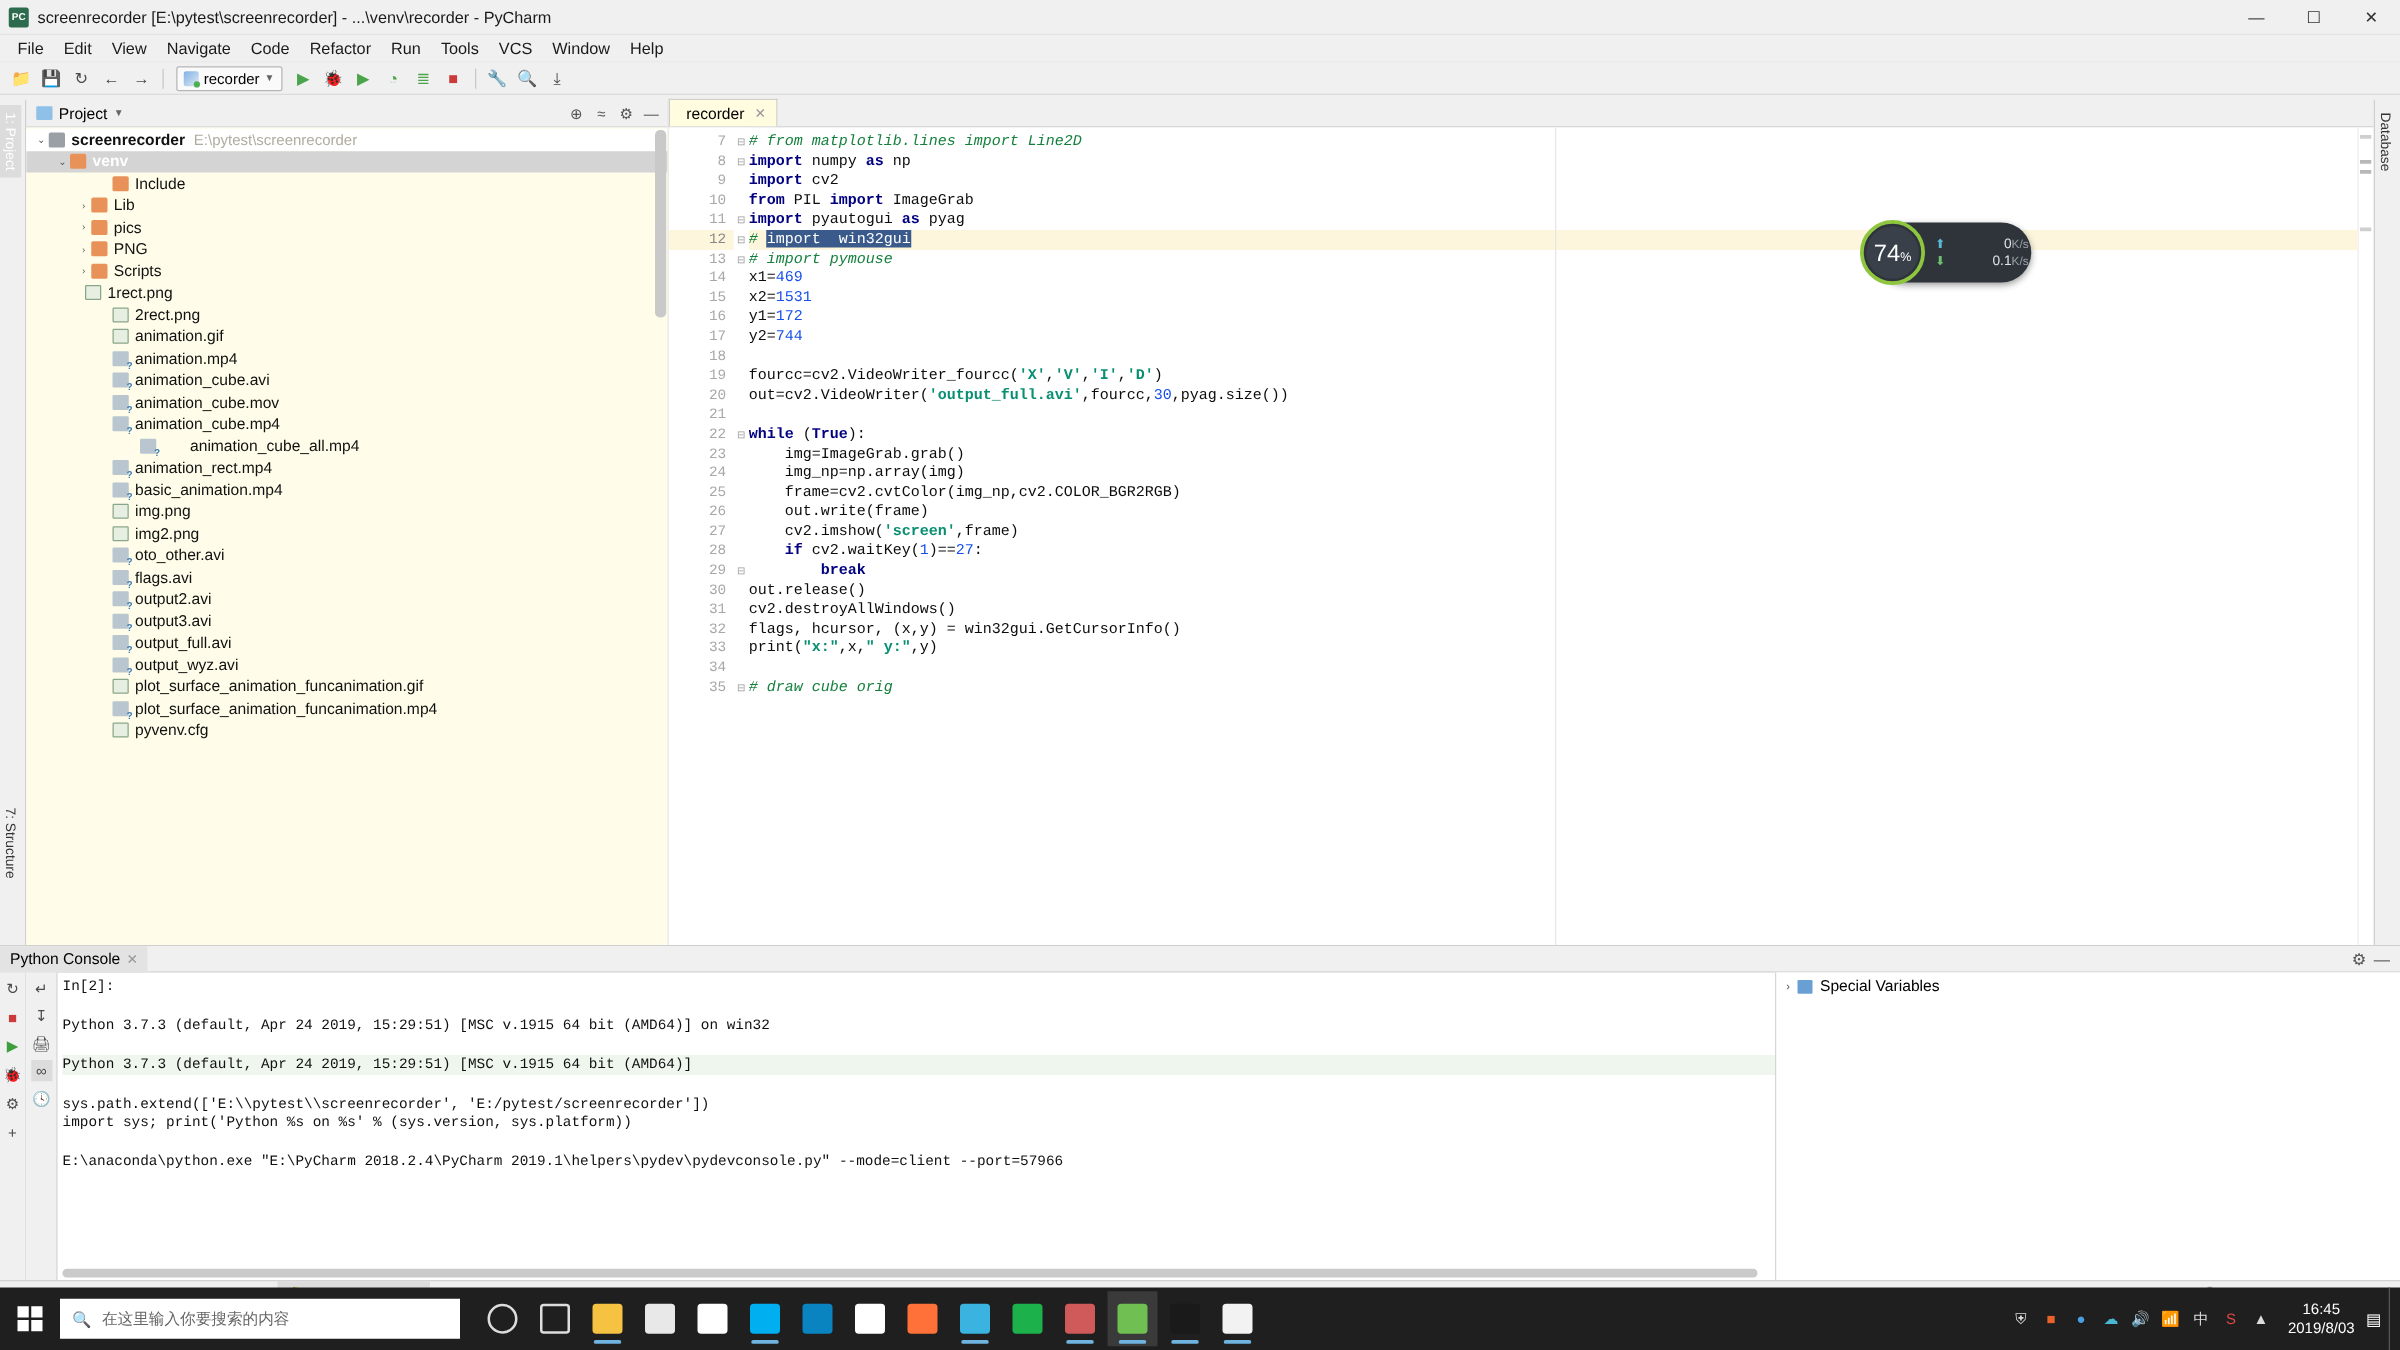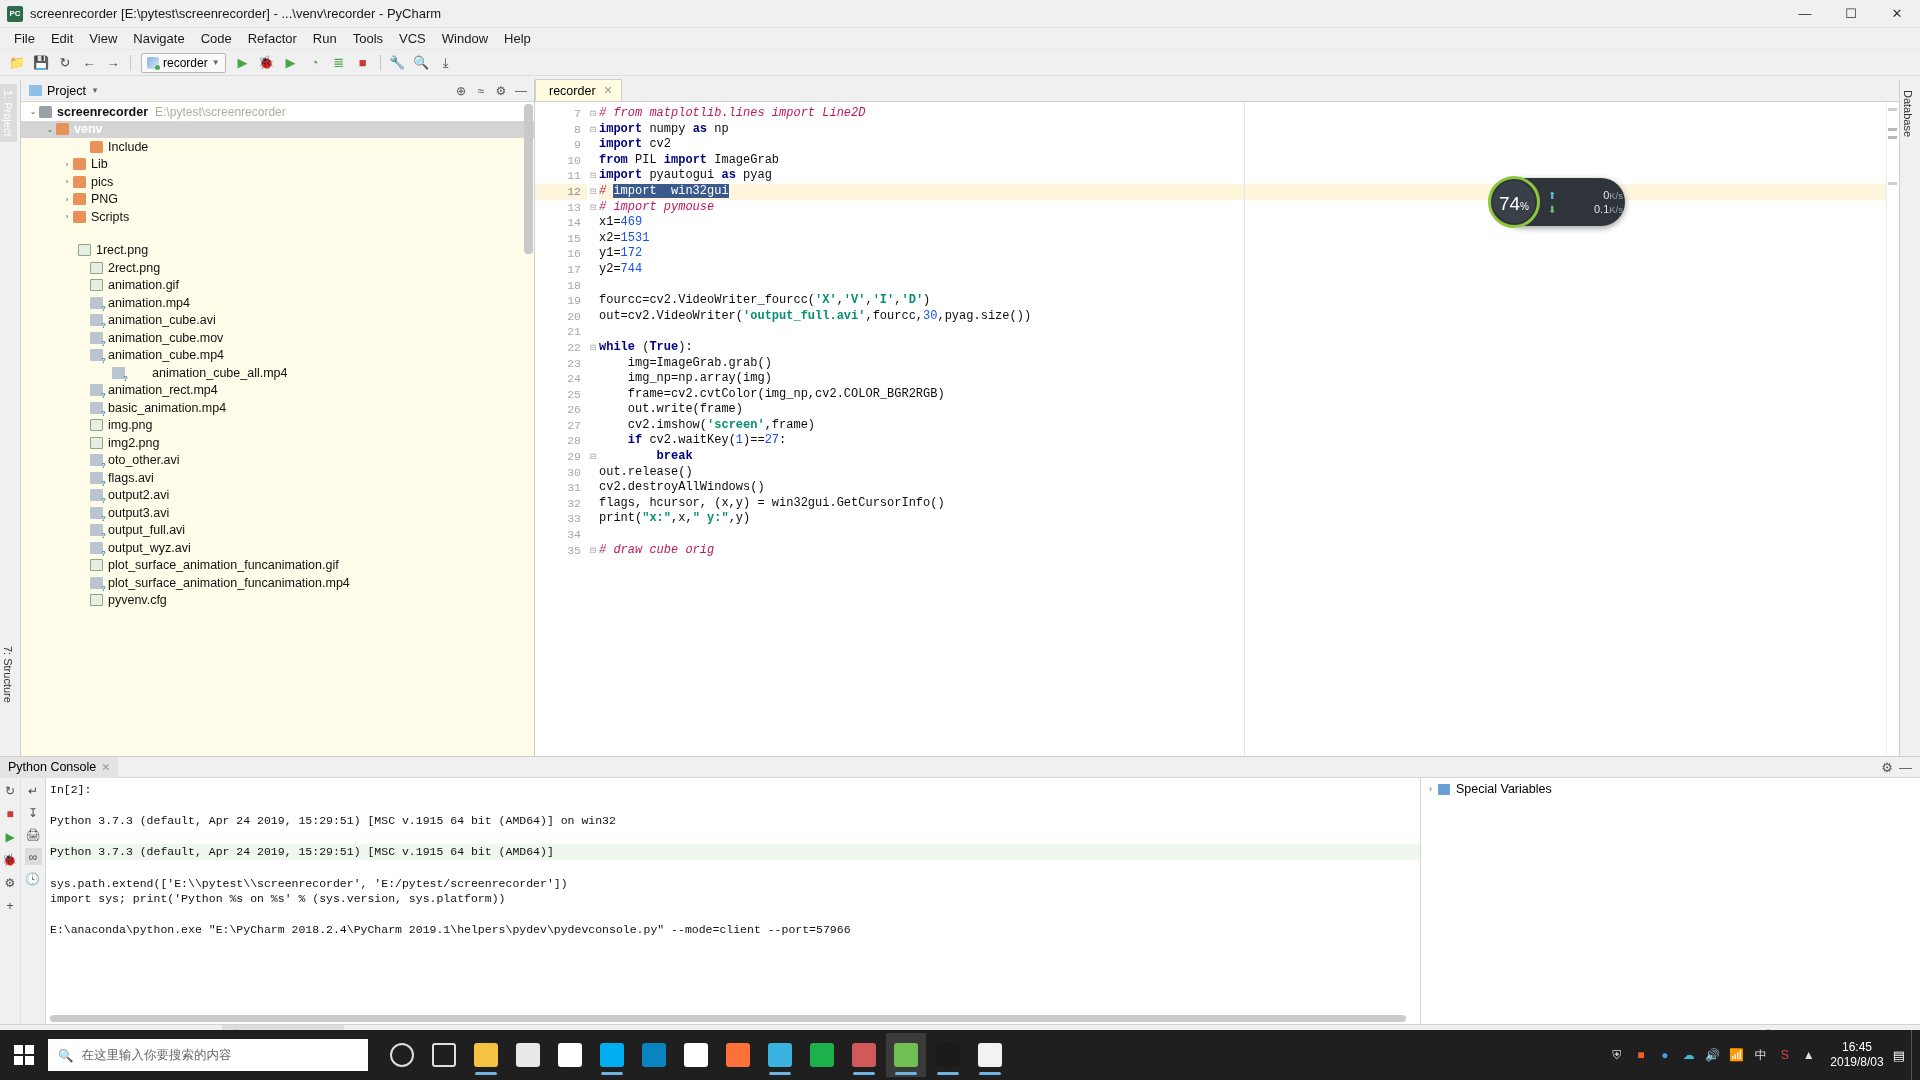--- a/index.html
+++ b/index.html
@@ -110,21 +110,21 @@
   .gutter .ln { height: 15.6px; line-height: 15.6px; padding-right: 6px; }
   .gutter .ln.cur { background: #fdf6dd; color: #888; }
   .foldcol { width: 12px; flex: none; padding-top: 4px; background: #fff; }
   .foldcol .fr { height: 15.6px; line-height: 15.6px; text-align: center;
                  font-size: 8px; color: #9a9a9a; }
   .codearea { flex: 1; padding-top: 4px; font-family: "Liberation Mono", monospace;
               font-size: 12px; position: relative; overflow: hidden; }
   .cl { height: 15.6px; line-height: 15.6px; white-space: pre; color: #0c0c0c; }
   .cl.cur { background: #fdf6dd; }
   .kw { color: #000080; font-weight: bold; }
-  .cm { color: #be185d; font-style: italic; }
+  .cm { color: #15803d; font-style: italic; }
   .num { color: #1750eb; }
   .str { color: #088f72; font-weight: bold; }
   .sel { background: #3a5a8c; color: #fff; }
   .rightmargin { position: absolute; top: 0; bottom: 0; width: 1px; background: #e6e6e6; }
   .markerbar { width: 13px; background: #fff; border-left: 1px solid #ededed;
                position: relative; flex: none; }
   .mk { position: absolute; right: 2px; width: 9px; height: 3px; }
 
   
   .vstrip-r { width: 21px; background: #f0f0f0; border-left: 1px solid #cfcfcf; position: relative; }
@@ -338,21 +338,21 @@
           <div class="trow" style="padding-left: 40px;">
             <span class="arrow">›</span>
             <span class="tico ico-folder-orange"></span>
             <span>PNG</span>
           </div>
           <div class="trow" style="padding-left: 40px;">
             <span class="arrow">›</span>
             <span class="tico ico-folder-orange"></span>
             <span>Scripts</span>
           </div>
-          <div class="trow" style="padding-left: 45px; margin-top: 16px;">
+          <div class="trow" style="padding-left: 35px;">
             <span class="arrow"></span>
             <span class="tico ico-img"></span>
             <span>1rect.png</span>
           </div>
           <div class="trow" style="padding-left: 57px;">
             <span class="arrow"></span>
             <span class="tico ico-img"></span>
             <span>2rect.png</span>
           </div>
           <div class="trow" style="padding-left: 57px;">

